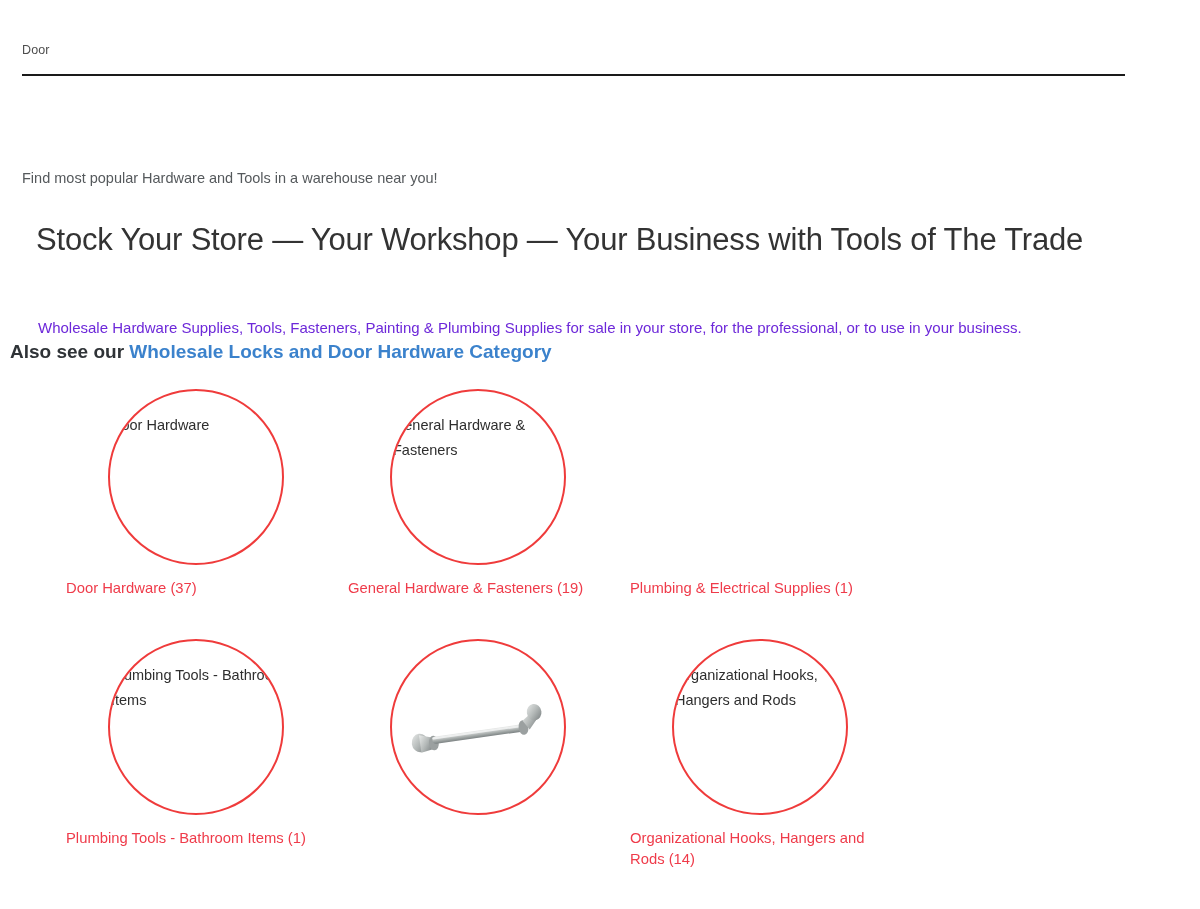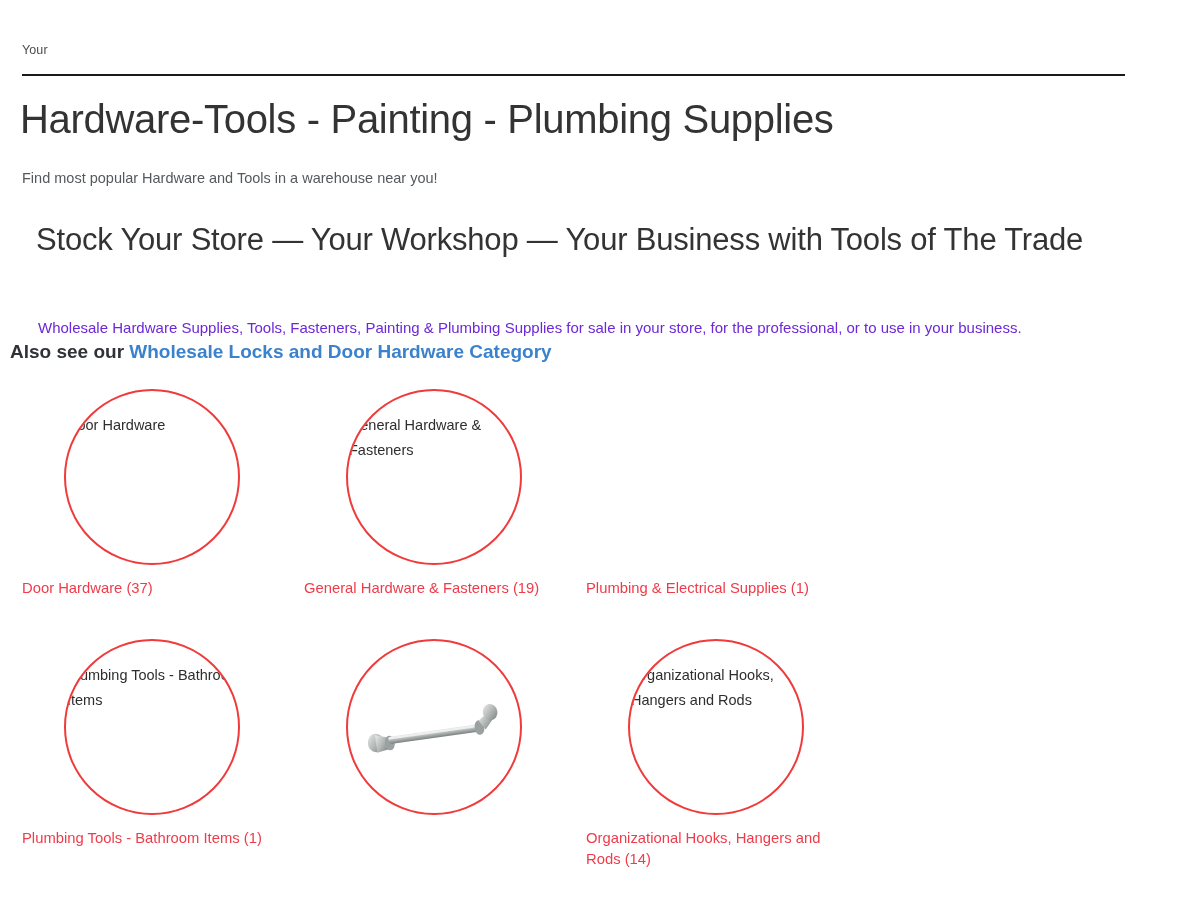--- a/index.html
+++ b/index.html
@@ -88,21 +88,21 @@
     font-weight: 600;
     text-decoration: none;
   }
 
   
   .grid {
     position: absolute;
     left: 22px; top: 386px;
     width: 1120px;
   }
-  .grid-row { display: flex; }
+  .grid-row { display: flex; margin-left: 44px; }
   .grid-row.row1 { height: 250px; }
   .grid-row.row2 { height: 250px; }
 
   .cell {
     width: 282px;
     position: relative;
   }
 
   .thumb-wrap {
     position: relative;
@@ -151,25 +151,24 @@
     display: block;
   }
   .cell.c3 .cat-link, .cell.c4 .cat-link {  }
 </style>
 </head>
 <body>
 
 <div class="page">
 
   <nav class="breadcrumb">
-    <a href="#">Your</a>
+    <a href="#">Door</a>
   </nav>
   <div class="rule"></div>
 
-  <h1 class="h1">Hardware-Tools - Painting - Plumbing Supplies</h1>
   <p class="lede">Find most popular Hardware and Tools in a warehouse near you!</p>
   <h2 class="h2">Stock Your Store — Your Workshop — Your Business with Tools of The Trade</h2>
   <p class="body-copy">Wholesale Hardware Supplies, Tools, Fasteners, Painting &amp; Plumbing Supplies for sale in your store, for the professional, or to use in your business.</p>
   <p class="alsosee">
     <span class="lead-bold">Also see our</span>
     <a href="#">Wholesale Locks and Door Hardware Category</a>
   </p>
 
   <div class="grid">
 

